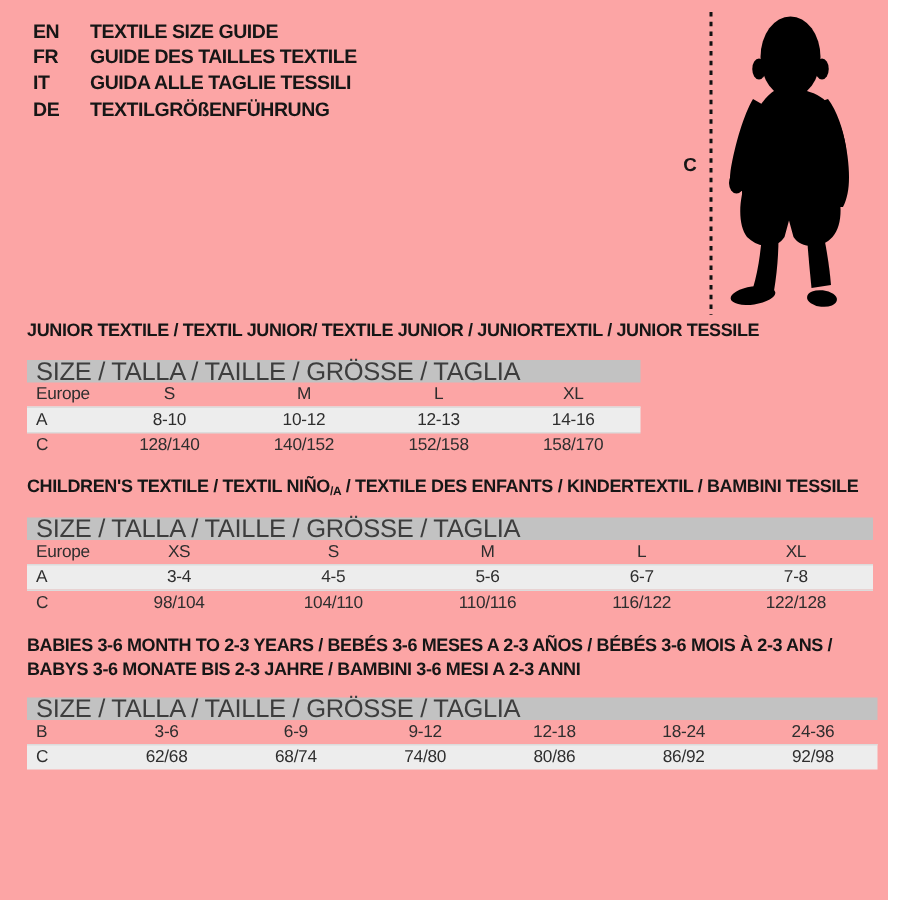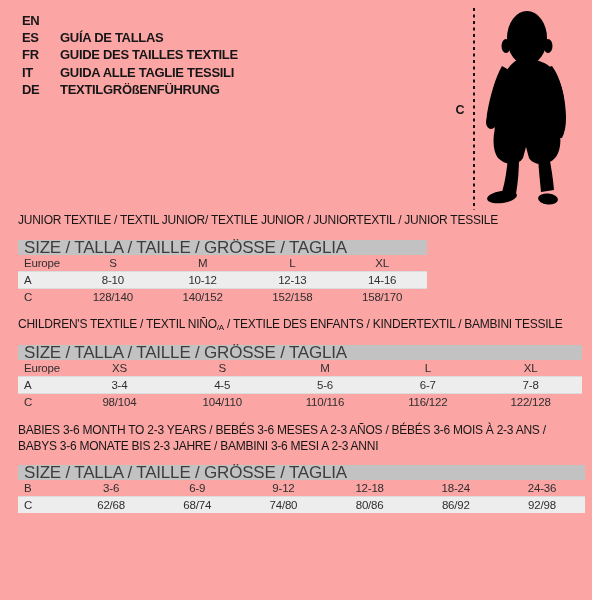--- a/index.html
+++ b/index.html
@@ -12,21 +12,21 @@
   .lang-block{position:absolute;left:22px;top:12px;}
   .lang-row{display:flex;height:17.2px;align-items:center;
     font-size:13px;font-weight:bold;letter-spacing:-0.3px;color:#161616;}
   .lang-code{width:38px;}
   
   .dash-line{position:absolute;left:472px;top:8px;}
   .c-label{position:absolute;left:452px;top:103px;width:16px;text-align:center;
     font-size:12.5px;font-weight:bold;color:#161616;}
   .baby-svg{position:absolute;left:482px;top:8px;}
   
-  .sec-title{position:absolute;font-size:12px;font-weight:normal;
+  .sec-title{position:absolute;font-size:12px;font-weight:bold;
     letter-spacing:-0.25px;color:#161616;white-space:nowrap;line-height:15.5px;}
   .sub{font-size:8px;vertical-align:-2px;}
   
   .size-table{position:absolute;}
   .bar{height:15px;background:#c2c2c2;display:flex;align-items:center;
     padding-left:6px;font-size:17px;color:#3d3d3d;letter-spacing:-0.2px;}
   .trow{display:flex;height:16px;align-items:center;font-size:11.5px;
     color:#2e2e2e;letter-spacing:-0.2px;}
   .trow + .trow{border-top:1px solid #dcdcdc;}
   .trow.shaded{background:#ededed;}
@@ -38,24 +38,21 @@
     letter-spacing:-0.25px;color:#161616;white-space:nowrap;}
 </style>
 </head>
 <body>
 
 <div class="canvas">
 
   <div class="lang-block">
     <div class="lang-row">
       <span class="lang-code">EN</span>
-    </div>
-    <div class="lang-row">
-      <span class="lang-code">ES</span>
-      <span class="lang-label">GUÍA DE TALLAS</span>
+      <span class="lang-label">TEXTILE SIZE GUIDE</span>
     </div>
     <div class="lang-row">
       <span class="lang-code">FR</span>
       <span class="lang-label">GUIDE DES TAILLES TEXTILE</span>
     </div>
     <div class="lang-row">
       <span class="lang-code">IT</span>
       <span class="lang-label">GUIDA ALLE TAGLIE TESSILI</span>
     </div>
     <div class="lang-row">

